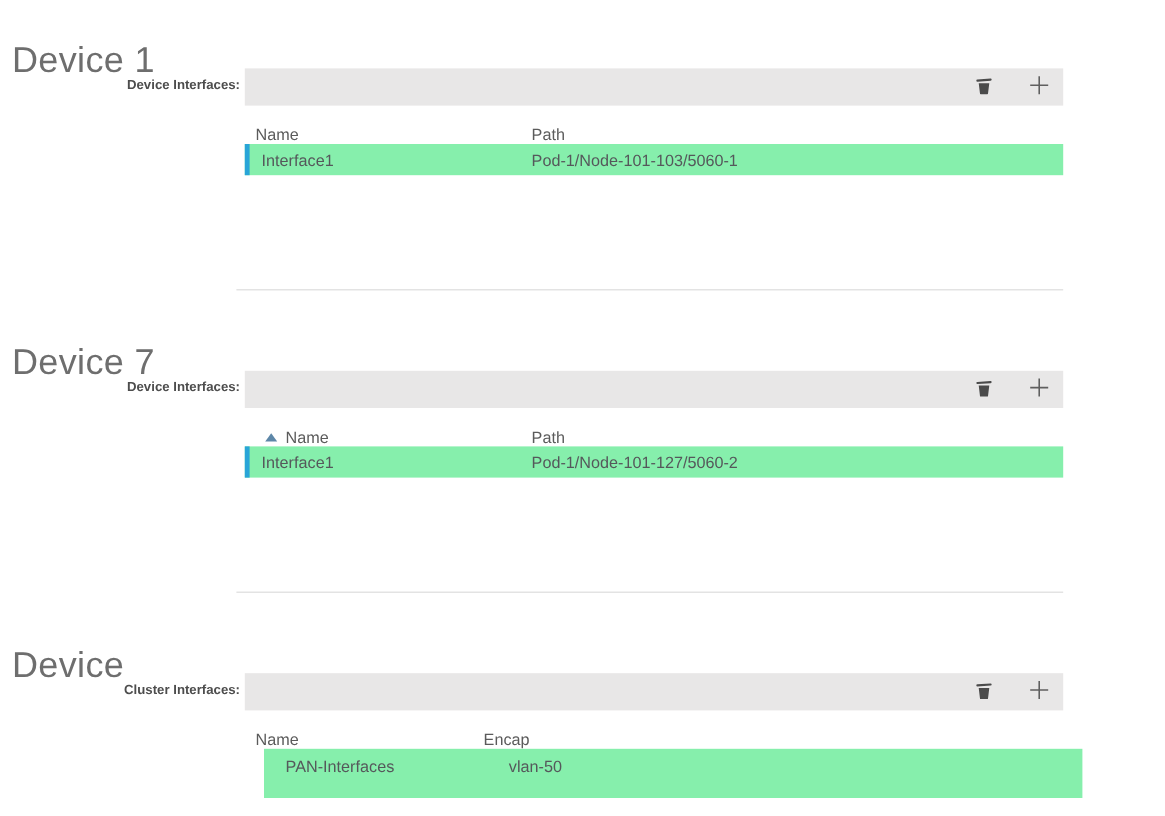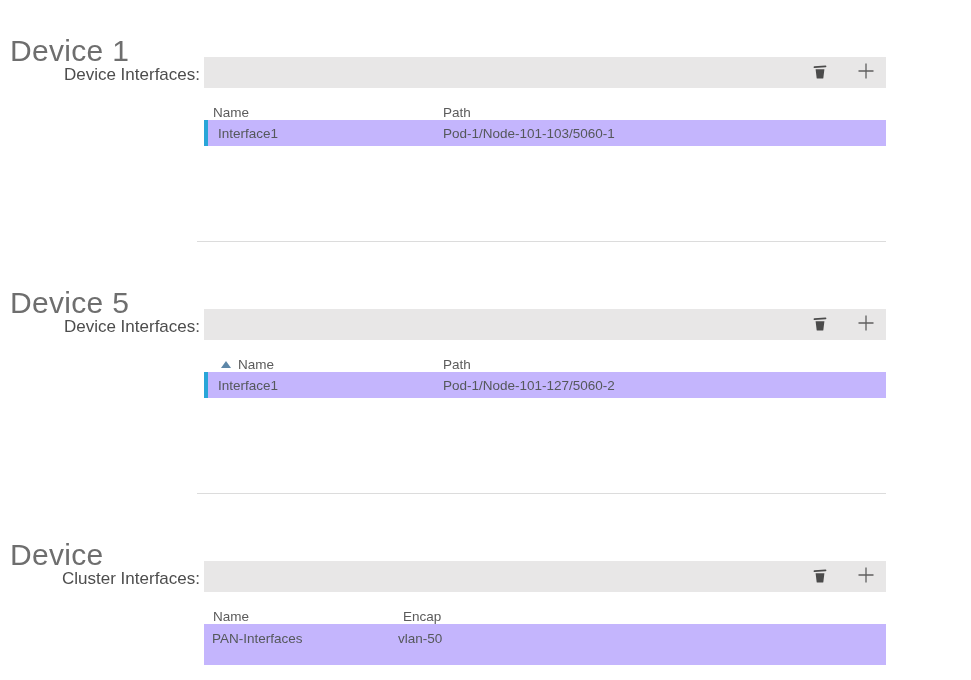--- a/index.html
+++ b/index.html
@@ -9,21 +9,21 @@
     font-family:"Liberation Sans", sans-serif;
     position:relative; overflow:hidden;
   }
   .section { position:absolute; left:0; width:971px; }
   .section-heading {
     position:absolute; left:10px; top:12px;
     font-size:30px; font-weight:400; color:#6e6e6e; letter-spacing:0.3px;margin-top:22px;
   }
   .field-label {
     position:absolute; left:0; top:65px; width:200px;
-    text-align:right; font-size:17px; font-weight:normal; color:#4d4d4d;padding-left:24px;
+    text-align:right; font-size:11px; font-weight:bold; color:#4d4d4d;padding-left:24px;
   }
   .table-toolbar {
     position:absolute; left:204px; top:57px; width:682px; height:31px;
     background:#e8e7e7;
     display:flex; justify-content:flex-end; align-items:center;
     gap:26px; padding-right:10px;
   }
   .icon-btn {
     background:none; border:none; cursor:pointer;
     width:20px; height:20px; display:flex; align-items:center; justify-content:center;
@@ -35,25 +35,25 @@
     padding-left:9px; font-size:13.5px; color:#5b5b5b; background:#ffffff;
   }
   .header-row .col { cursor:pointer; }
   .col-name-hdr { width:230px; display:flex; align-items:center; }
   .col-name-hdr.with-arrow { width:230px; }
   .cluster .col-name-hdr { width:190px; }
   .col-concrete-hdr { width:363px; }
   .data-row {
     position:absolute; left:204px; top:120px; width:682px; height:26px;
     display:flex; align-items:center;
-    background:#c4b5fd; color:#55585b; font-size:13.5px;
+    background:#86efac; color:#55585b; font-size:13.5px;
     cursor:pointer;
   }
   .data-row.selected { border-left:4px solid #29a5d8; padding-left:10px; }
-  .data-row.plain { padding-left:8px; }
+  .data-row.plain { padding-left:18px;margin-left:16px; }
   .data-row.tall { height:41px; align-items:flex-start; padding-top:7px; }
   .col-name-cell { width:225px; }
   .cluster .col-name-cell { width:186px; }
   .col-concrete-cell { width:369px; }
   .sort-arrow {
     width:0; height:0;
     border-left:5px solid transparent; border-right:5px solid transparent;
     border-bottom:7px solid #5d87a8;
     margin:0 7px 1px 8px; display:inline-block;
   }
@@ -98,21 +98,21 @@
 
   <div class="data-row selected">
     <div class="col-name-cell">Interface1</div>
     <div>Pod-1/Node-101-103/5060-1</div>
   </div>
 
   <div class="divider"></div>
 </div>
 
 <div class="section" style="top:252px;">
-  <div class="section-heading">Device 5</div>
+  <div class="section-heading">Device 7</div>
   <div class="field-label">Device Interfaces:</div>
 
   <div class="table-toolbar">
     <button class="icon-btn">
       <span>
         <svg width="16" height="17" viewBox="0 0 16 17">
           <rect x="1.6" y="2.9" width="12.8" height="1.8" rx="0.9" transform="rotate(-4 8 3.8)" fill="#4b4b4b"></rect>
           <path d="M3.6 6.3 h8.8 l-1.05 8.7 q-0.06 0.5 -0.6 0.5 h-5.5 q-0.54 0 -0.6 -0.5 Z" fill="#4b4b4b"></path>
         </svg>
       </span>

